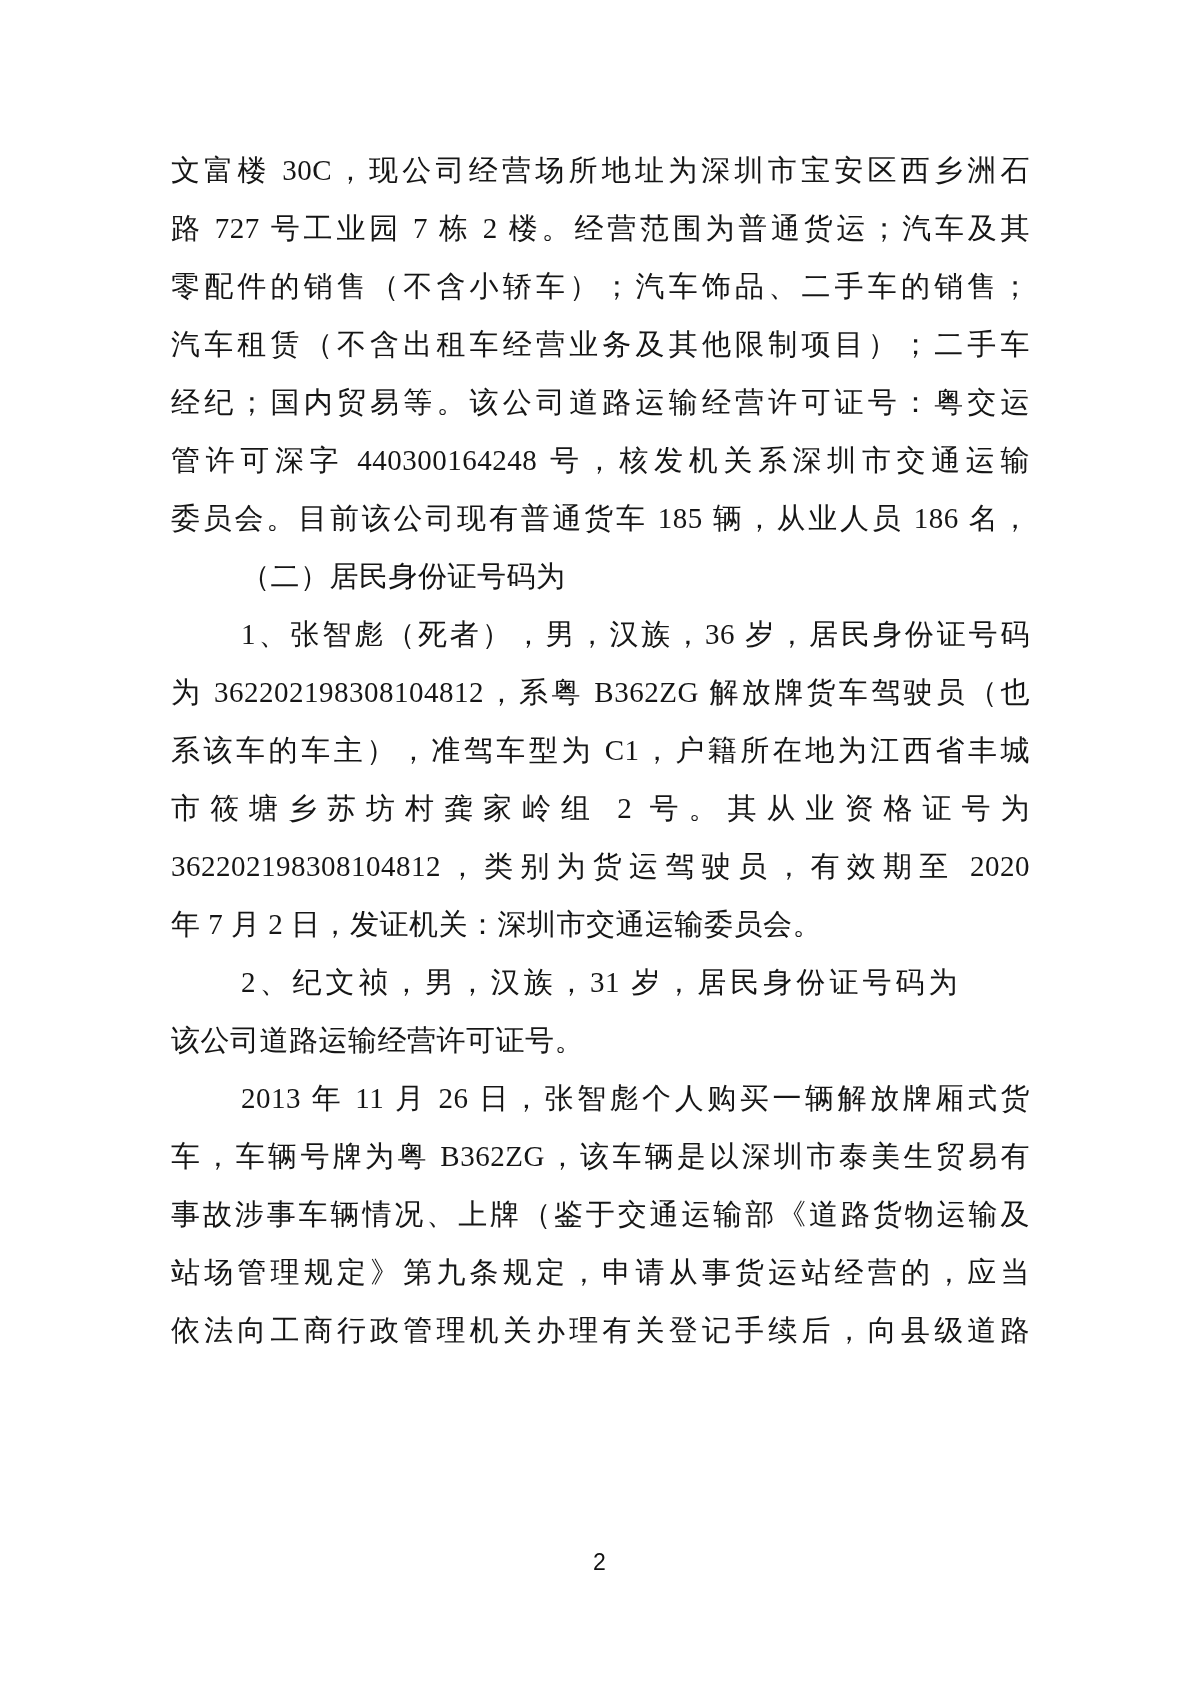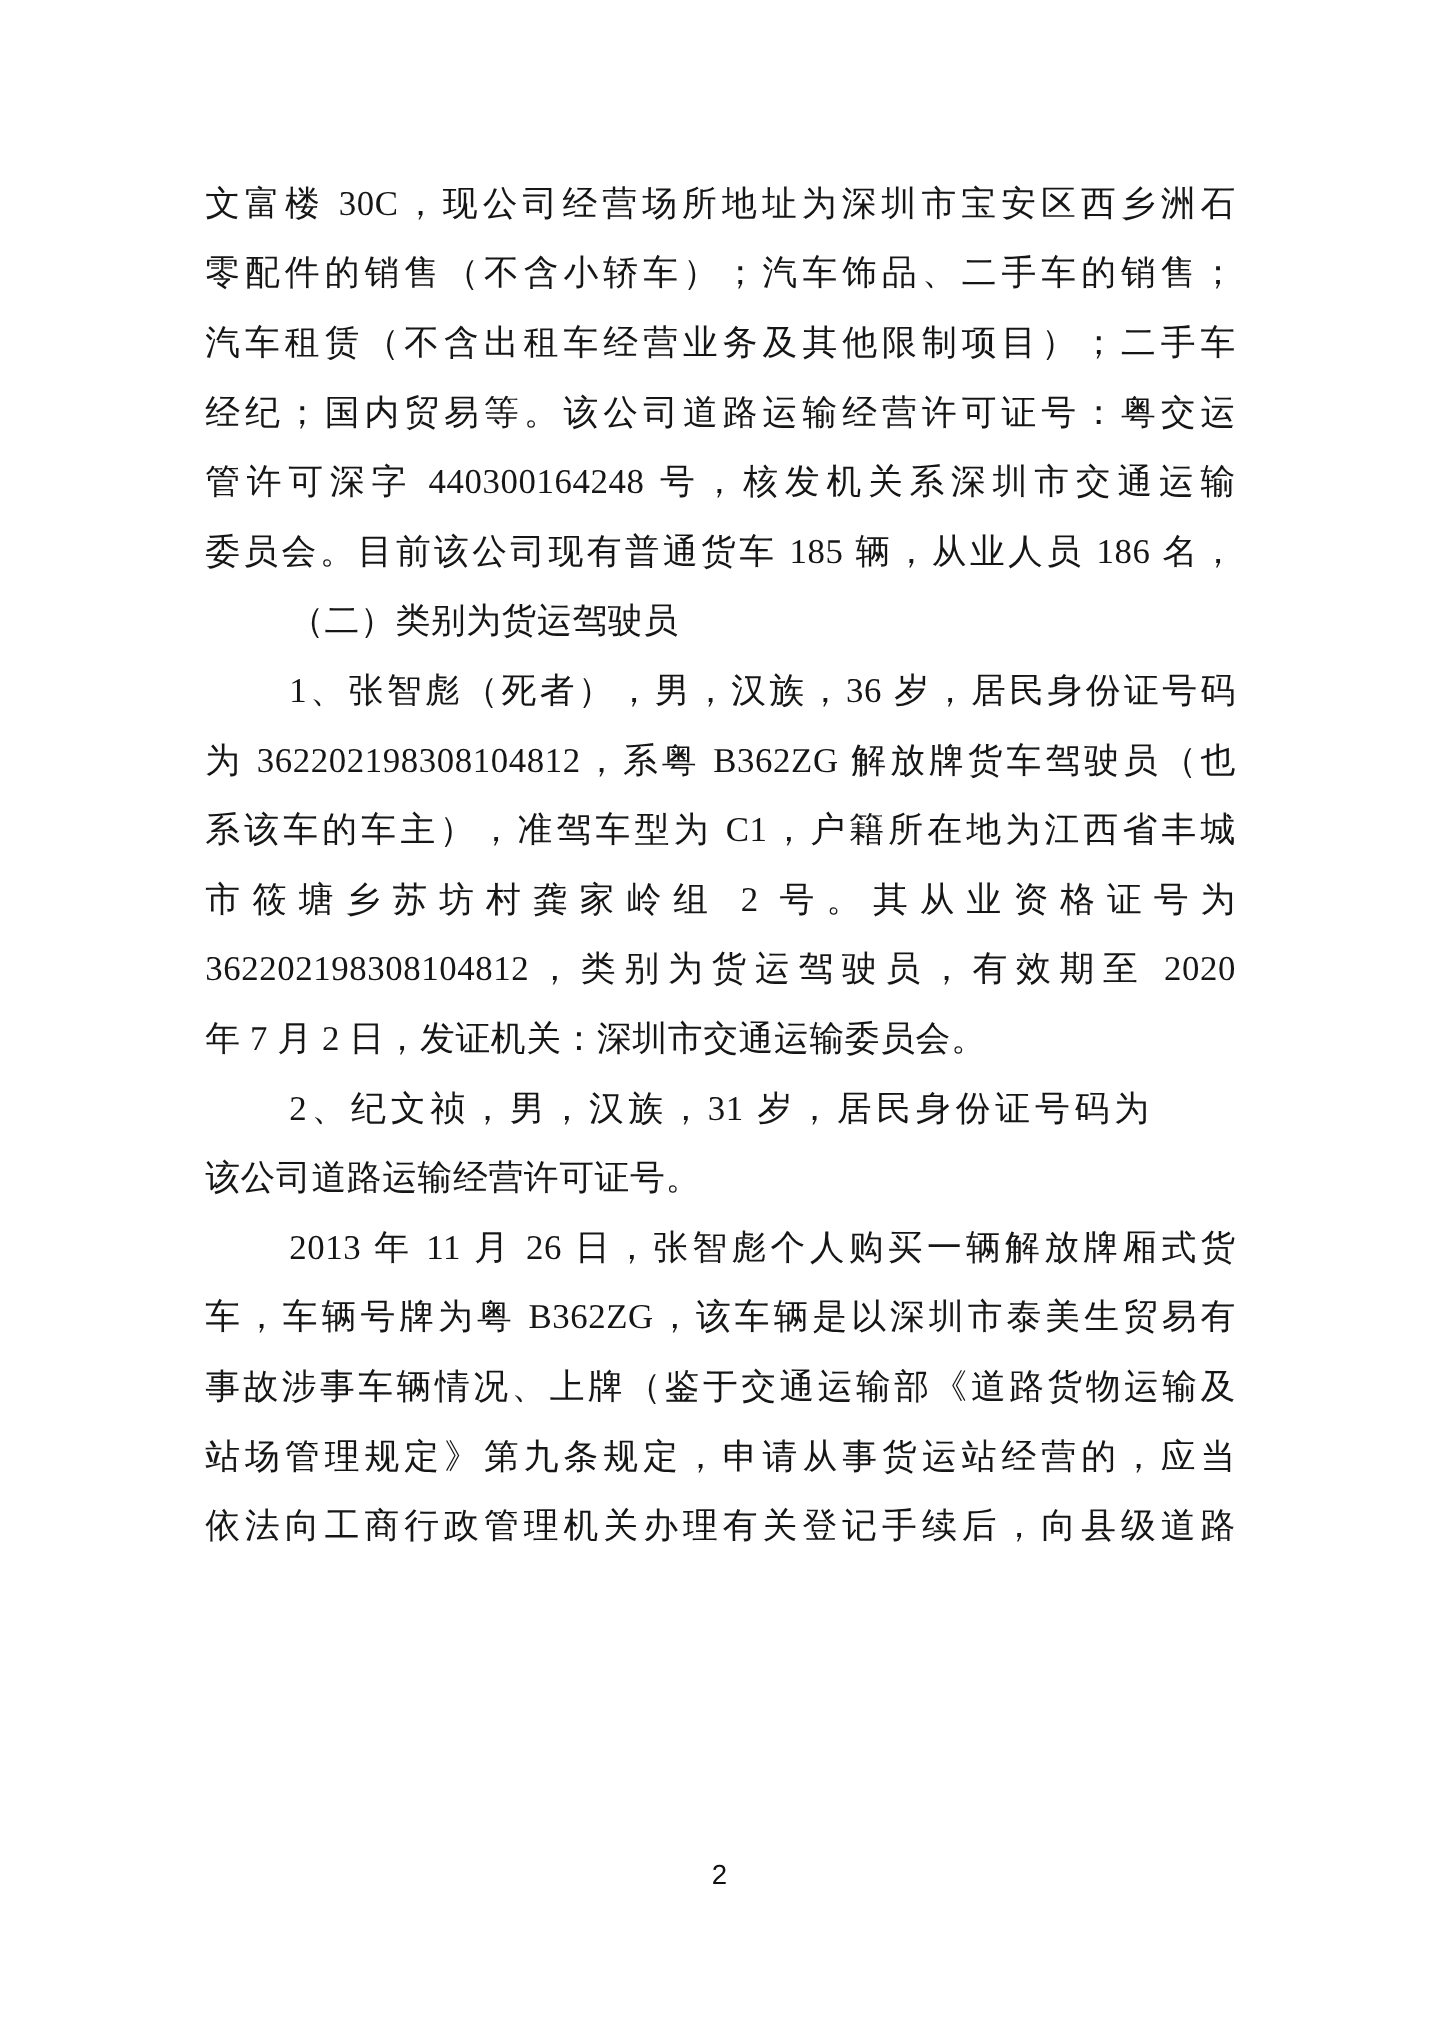--- a/index.html
+++ b/index.html
@@ -44,26 +44,27 @@
     font-family: "Liberation Sans", "DejaVu Sans", sans-serif;
     color: #111111;
   }
 </style>
 </head>
 <body>
 
 <div class="page">
   <div class="doc-body">
     <div class="ln j">文富楼 30C，现公司经营场所地址为深圳市宝安区西乡洲石</div>
+    <div class="ln j">路 727 号工业园 7 栋 2 楼。经营范围为普通货运；汽车及其</div>
     <div class="ln j">零配件的销售（不含小轿车）；汽车饰品、二手车的销售；</div>
     <div class="ln j">汽车租赁（不含出租车经营业务及其他限制项目）；二手车</div>
     <div class="ln j">经纪；国内贸易等。该公司道路运输经营许可证号：粤交运</div>
     <div class="ln j">管许可深字 440300164248 号，核发机关系深圳市交通运输</div>
     <div class="ln j">委员会。目前该公司现有普通货车 185 辆，从业人员 186 名，</div>
-    <div class="ln s ind">（二）类别为货运驾驶员</div>
+    <div class="ln s ind">（二）居民身份证号码为</div>
     <div class="ln j ind">1、张智彪（死者），男，汉族，36 岁，居民身份证号码</div>
     <div class="ln j">为 362202198308104812，系粤 B362ZG 解放牌货车驾驶员（也</div>
     <div class="ln j">系该车的车主），准驾车型为 C1，户籍所在地为江西省丰城</div>
     <div class="ln j">市筱塘乡苏坊村龚家岭组 2 号。其从业资格证号为</div>
     <div class="ln j">362202198308104812，类别为货运驾驶员，有效期至 2020</div>
     <div class="ln s">年 7 月 2 日，发证机关：深圳市交通运输委员会。</div>
     <div class="ln j ind pr">2、纪文祯，男，汉族，31 岁，居民身份证号码为</div>
     <div class="ln s">该公司道路运输经营许可证号。</div>
     <div class="ln j ind">2013 年 11 月 26 日，张智彪个人购买一辆解放牌厢式货</div>
     <div class="ln j">车，车辆号牌为粤 B362ZG，该车辆是以深圳市泰美生贸易有</div>

